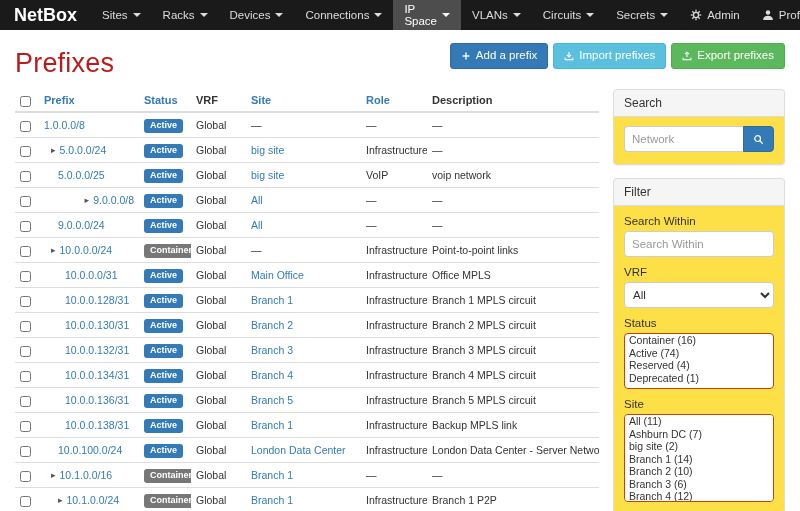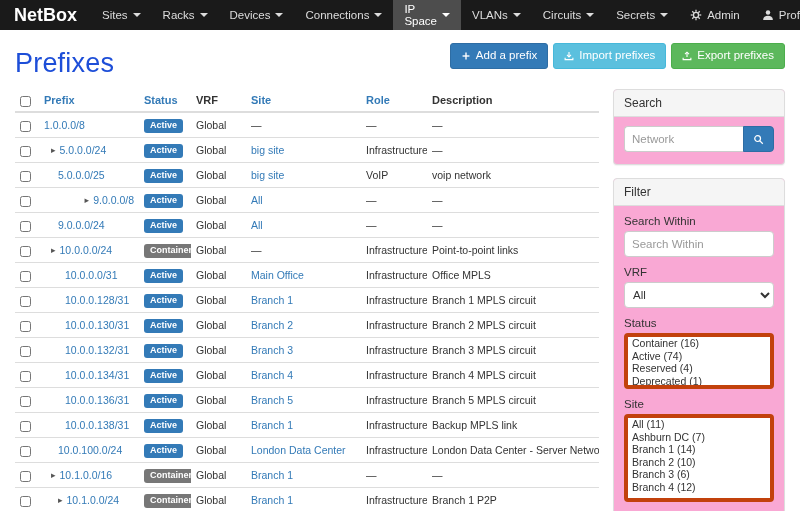--- a/index.html
+++ b/index.html
@@ -17,21 +17,21 @@
   .nav-item { display: flex; align-items: center; gap: 5px; padding: 0 11px; font-size: 11.5px; color: #dddddd; cursor: pointer; }
   .nav-item.active { background: #4d4d4d; color: #fff; }
   .caret { width: 0; height: 0; border-left: 4px solid transparent; border-right: 4px solid transparent; border-top: 4px solid currentColor; display: inline-block; }
   .nav-right { margin-left: auto; display: flex; }
   .nav-icon { display: inline-flex; }
   .nav-icon svg { width: 12px; height: 12px; display: block; }
 
   
   .container { padding: 8px 15px 0 15px; }
   .page-head { display: flex; justify-content: space-between; align-items: flex-start; margin-bottom: 10px; }
-  h1.page-title { font-size: 27px; font-weight: 500; color: #1d4ed8; margin-top: 10px; letter-spacing: 0.2px; }
+  h1.page-title { font-size: 27px; font-weight: 500; color: #b91c1c; margin-top: 10px; letter-spacing: 0.2px; }
   .actions { display: flex; gap: 5px; margin-top: 5px; }
   .btn { border: 1px solid transparent; border-radius: 3px; color: #fff; font-size: 11.5px; padding: 5px 10px; display: inline-flex; align-items: center; gap: 5px; cursor: pointer; font-family: inherit; line-height: 1.2; }
   .btn svg { width: 10px; height: 10px; display: block; }
   .btn-primary { background: #337ab7; border-color: #2e6da4; }
   .btn-info    { background: #5bc0de; border-color: #46b8da; }
   .btn-success { background: #5cb85c; border-color: #4cae4c; }
 
   
   .content { display: flex; gap: 14px; align-items: flex-start; }
   .table-area { flex: 1; min-width: 0; }
@@ -50,33 +50,33 @@
   .col-vrf { width: 55px; }
   .col-site { width: 115px; }
   .col-role { width: 66px; }
   .link { color: #337ab7; cursor: pointer; text-decoration: none; }
   .arrow-glyph { color: #555; font-size: 9px; margin-right: 4px; vertical-align: 1px; }
   .label-badge { display: inline-block; padding: 2px 6px 3px; font-size: 9px; font-weight: bold; color: #fff; border-radius: 3px; line-height: 1; }
   input[type="checkbox"] { width: 11px; height: 11px; margin: 0; vertical-align: middle; cursor: pointer; }
 
   
   .sidebar { width: 172px; flex: none; }
-  .panel { border: 1px solid #ddd; border-radius: 4px; margin-bottom: 13px; background: #f9a8d4; box-shadow: 0 1px 1px rgba(0,0,0,0.05); }
+  .panel { border: 1px solid #ddd; border-radius: 4px; margin-bottom: 13px; background: #fde047; box-shadow: 0 1px 1px rgba(0,0,0,0.05); }
   .panel-heading { background: #f5f5f5; border-bottom: 1px solid #ddd; padding: 6px 10px; font-size: 12px; color: #333; border-radius: 3px 3px 0 0; }
   .panel-body { padding: 9px 10px 12px 10px; }
   .input-group { display: flex; }
   .input-group input { flex: 1; min-width: 0; height: 26px; border: 1px solid #ccc; border-right: none; border-radius: 4px 0 0 4px; padding: 0 7px; font-size: 11.5px; font-family: inherit; color: #333; }
   .search-btn { border-radius: 0 4px 4px 0; height: 26px; padding: 0 9px; }
   .search-btn svg { width: 11px; height: 11px; }
   input::placeholder { color: #999; }
   .filter-label { display: block; font-size: 11.5px; color: #333; margin: 9px 0 4px 0; }
   .filter-label.first { margin-top: 0; }
   .form-input { width: 100%; height: 26px; border: 1px solid #ccc; border-radius: 4px; padding: 0 7px; font-size: 11.5px; font-family: inherit; color: #333; background: #fff; }
   select.form-input { padding: 0 4px; }
-  .listbox { border: 4px solid #c2410c; border-radius: 4px; overflow-y: scroll; background: #fff; width: 100%; }
+  .listbox { border: 1px solid #c2410c; border-radius: 4px; overflow-y: scroll; background: #fff; width: 100%; }
   .listbox .opt { font-size: 10.5px; line-height: 12.5px; padding: 0 4px; color: #333; white-space: nowrap; cursor: default; }
   #status-list { height: 56px; }
   #site-list { height: 88px; }
 </style>
 </head>
 <body>
 
 <div class="navbar">
   <span class="brand">NetBox</span>
   <nav class="nav-list" id="nav-left">
@@ -382,20 +382,21 @@
               <div class="opt">Container (16)</div>
               <div class="opt">Active (74)</div>
               <div class="opt">Reserved (4)</div>
               <div class="opt">Deprecated (1)</div>
             </div>
 
           <label class="filter-label">Site</label>
           <div class="listbox" id="site-list">
               <div class="opt">All (11)</div>
               <div class="opt">Ashburn DC (7)</div>
+              <div class="opt">big site (2)</div>
               <div class="opt">Branch 1 (14)</div>
               <div class="opt">Branch 2 (10)</div>
               <div class="opt">Branch 3 (6)</div>
               <div class="opt">Branch 4 (12)</div>
             </div>
 
           
           
         </div>
       </div>

